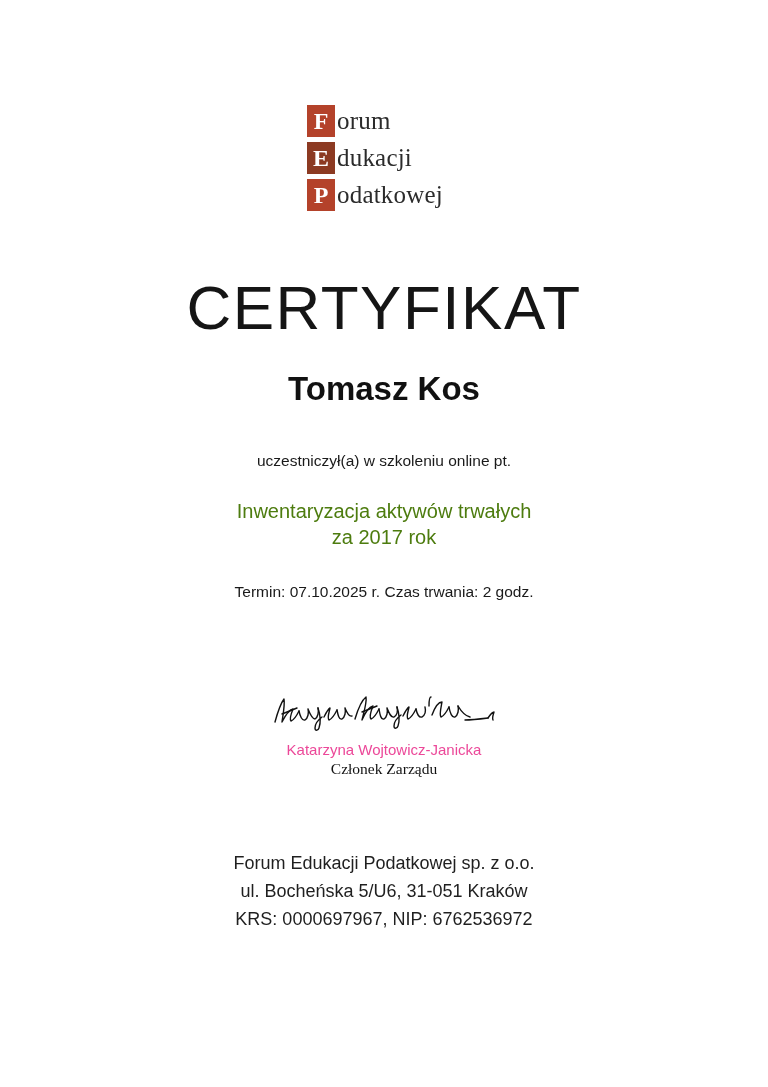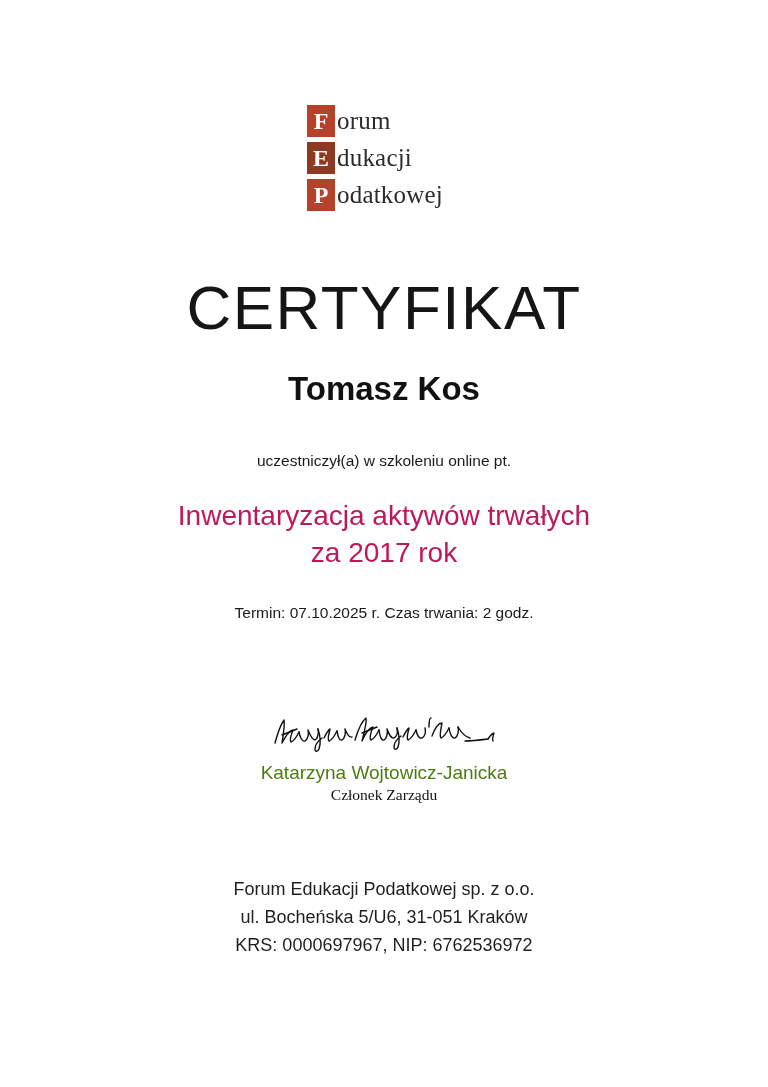--- a/index.html
+++ b/index.html
@@ -88,22 +88,22 @@
   .participated {
     margin-top: 44px;
     font-size: 15.5px;
     color: #1a1a1a;
     text-align: center;
   }
 
   
   .course {
     margin-top: 28px;
-    font-size: 28px;
-    color: #be185d;
+    font-size: 20px;
+    color: #4d7c0f;
     text-align: center;
     line-height: 1.32;
     max-width: 620px;
   }
 
   
   .term {
     margin-top: 32px;
     font-size: 15.5px;
     color: #1a1a1a;
@@ -117,22 +117,22 @@
     flex-direction: column;
     align-items: center;
   }
   .signature-img {
     width: 230px;
     height: 46px;
     display: block;
   }
   .sig-name {
     margin-top: 6px;
-    font-size: 19px;
-    color: #4d7c0f;
+    font-size: 15px;
+    color: #ec4899;
     text-align: center;
   }
   .sig-role {
     margin-top: 2px;
     font-size: 15.5px;
     color: #121212;
     text-align: center;
     font-family: Liberation Serif, serif;
   }
 

